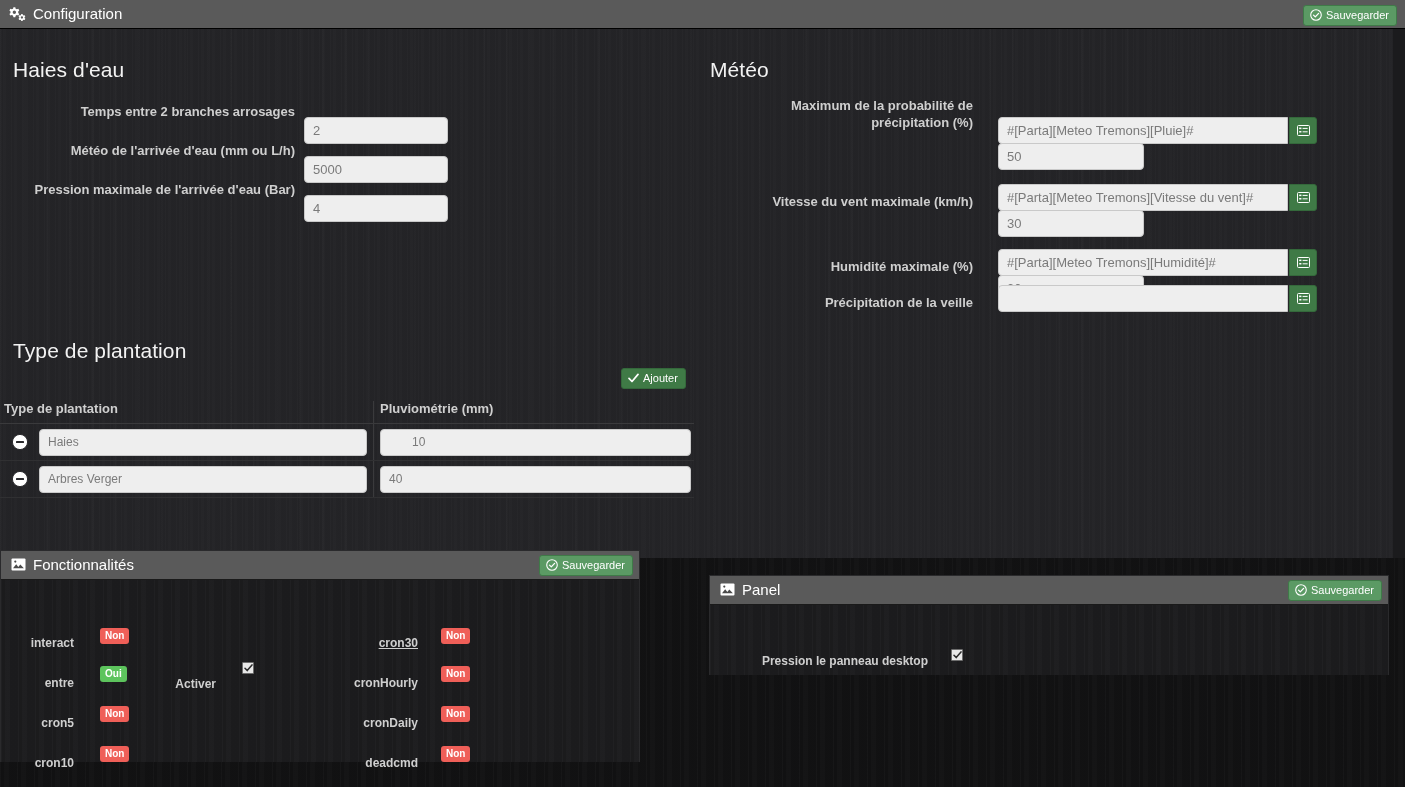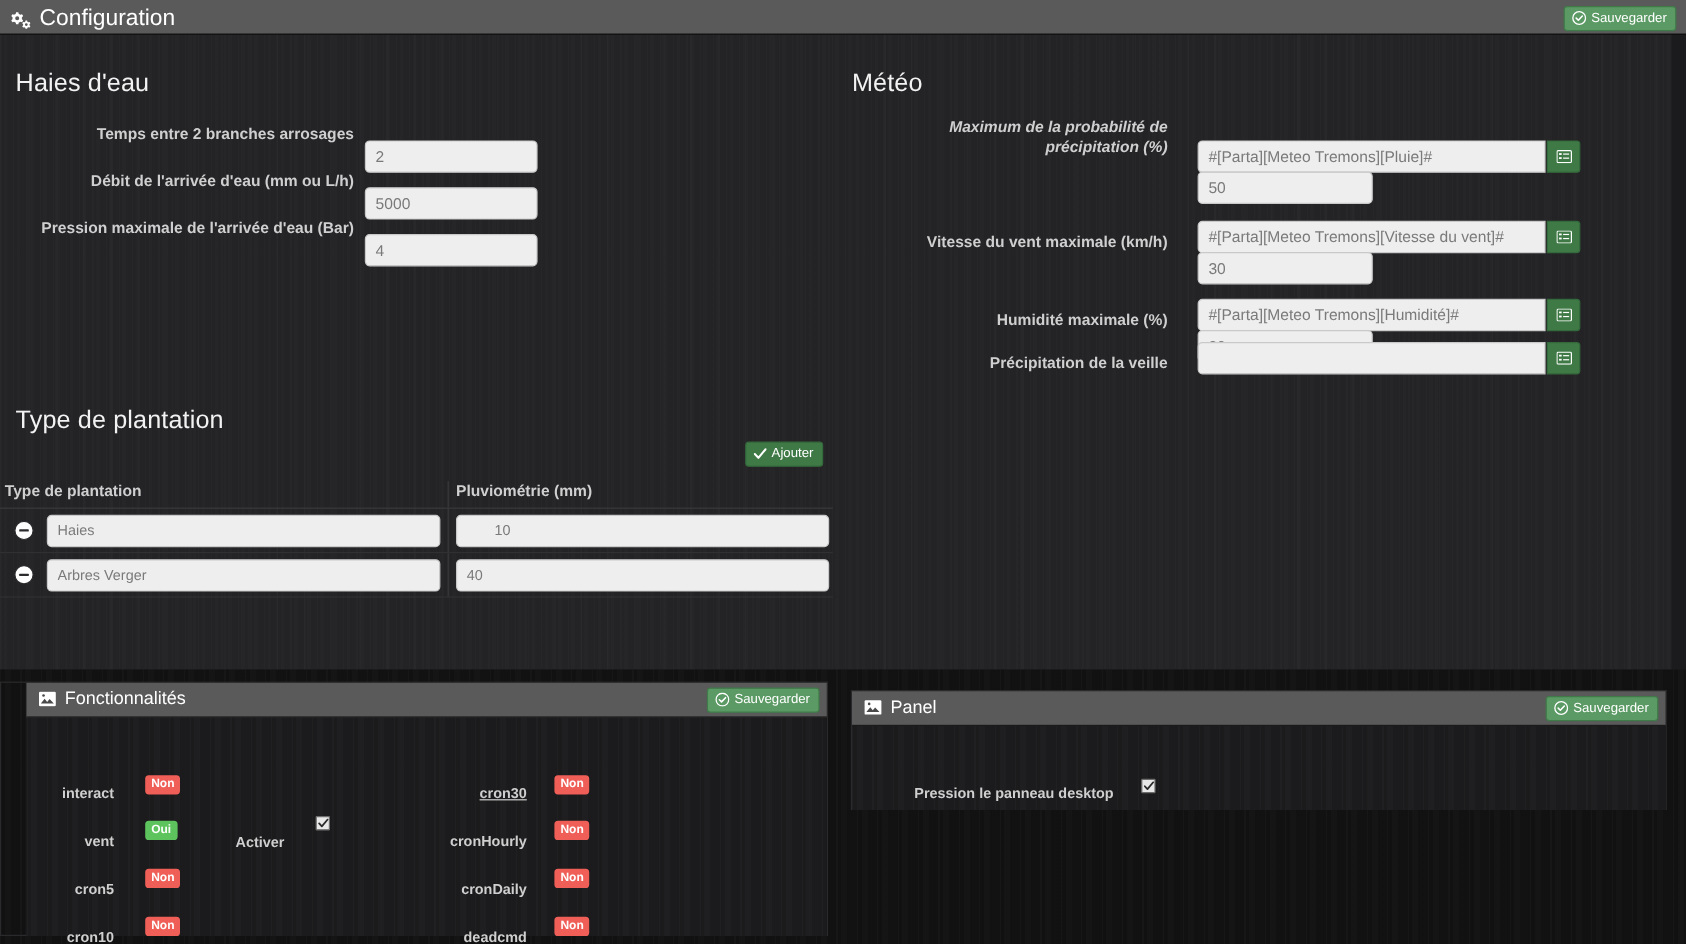--- a/index.html
+++ b/index.html
@@ -36,21 +36,21 @@
 
   
   #topbar{
     position:absolute;left:0;top:0;width:1405px;height:29px;
     background:#5a5a5a;
     border-bottom:1px solid #000;
     box-sizing:border-box;
   }
   #topbar .ttl{
     position:absolute;left:9px;top:5px;
-    font-size:19px;color:#fff;font-weight:400;
+    font-size:15px;color:#fff;font-weight:400;
     display:flex;align-items:center;gap:7px;
   }
   .svgicon{display:inline-block;vertical-align:middle;line-height:0;}
 
   .btn-save{
     position:absolute;
     background:#5b9a64;
     border:1px solid #3f7a48;
     border-radius:3px;
     color:#fff;
@@ -213,29 +213,29 @@
   </div>
 </div>
 
 <div id="mainpanel" class="tex">
 
   <h3 id="sect-source" class="sect">Haies d'eau</h3>
 
   <div class="flabel" style="left:13px;top:74px;width:282px;">Temps entre 2 branches arrosages</div>
   <input class="fin" style="left: 304px; top: 88px; width: 144px;" value="2">
 
-  <div class="flabel" style="left:13px;top:113px;width:282px;">Débit de l'arrivée d'eau (mm ou L/h)</div>
+  <div class="flabel" style="left:13px;top:113px;width:282px;">Météo de l'arrivée d'eau (mm ou L/h)</div>
   <input class="fin" style="left: 304px; top: 127px; width: 144px;" value="5000">
 
   <div class="flabel" style="left:13px;top:152px;width:282px;">Pression maximale de l'arrivée d'eau (Bar)</div>
   <input class="fin" style="left: 304px; top: 166px; width: 144px;" value="4">
 
   <h3 id="sect-meteo" class="sect">Météo</h3>
 
-  <div class="flabel" style="left:710px;top:68px;width:263px;font-style:italic;">Maximum de la probabilité de précipitation (%)</div>
+  <div class="flabel" style="left:710px;top:68px;width:263px;">Maximum de la probabilité de précipitation (%)</div>
   <input class="fin" style="left: 998px; top: 88px; width: 290px; border-radius: 4px 0px 0px 4px;" value="#[Parta][Meteo Tremons][Pluie]#">
   <div class="ibtn" style="left:1289px;top:88px;">
     <span class="svgicon">
       <svg width="13" height="11" viewBox="0 0 13 11">
           <rect x=".5" y=".5" width="12" height="10" rx="1" fill="none" stroke="#fff" stroke-width="1"></rect>
           <rect x="2.2" y="2.6" width="2.2" height="1.5" fill="#fff"></rect>
           <rect x="5.6" y="2.9" width="5" height="1" fill="#fff"></rect>
           <rect x="2.2" y="6" width="2.2" height="1.5" fill="#fff"></rect>
           <rect x="5.6" y="6.3" width="5" height="1" fill="#fff"></rect>
         </svg>
@@ -334,21 +334,21 @@
       </div>
       <div class="c2">
         <input class="tin" style="width: 311px;" value="40">
       </div>
     </div>
   </div>
 </div>
 
 <div class="tex-dark" style="position:absolute;left:0;top:558px;width:1405px;height:229px;"></div>
 
-<div class="box" id="fnbox" style="left:0px;top:568px;width:690px;height:212px;padding-left:21px;">
+<div class="box" id="fnbox" style="left:0px;top:550px;width:640px;height:212px;">
   <div class="box-head">
     <div class="bt">
       <span class="svgicon">
         <svg width="15" height="13" viewBox="0 0 15 13">
             <rect x=".5" y=".5" width="14" height="12" rx="1" fill="#fff"></rect>
             <path d="M2 10.3l3.2-4 2.1 2.6 2-2.3 3.6 3.7z" fill="#4a4a4a"></path>
             <circle cx="4.3" cy="3.6" r="1.1" fill="#4a4a4a"></circle>
           </svg>
       </span>
       <span>Fonctionnalités</span>
@@ -361,21 +361,21 @@
           </svg>
       </span>
       <span>Sauvegarder</span>
     </div>
   </div>
   <div class="box-body tex-dark" style="height:182px;background-color:#1c1c1e;">
 
     <div class="fn-label" style="left:0px;top:56px;width:73px;">interact</div>
     <span class="badge" style="left:99px;top:48px;background:#ef5f58;">Non</span>
 
-    <div class="fn-label" style="left:0px;top:96px;width:73px;">vent</div>
+    <div class="fn-label" style="left:0px;top:96px;width:73px;">entre</div>
     <span class="badge" style="left:99px;top:86px;background:#5dc45d;">Oui</span>
 
     <div class="fn-label" style="left:0px;top:136px;width:73px;">cron5</div>
     <span class="badge" style="left:99px;top:126px;background:#ef5f58;">Non</span>
 
     <div class="fn-label" style="left:0px;top:176px;width:73px;">cron10</div>
     <span class="badge" style="left:99px;top:166px;background:#ef5f58;">Non</span>
 
     <div class="fn-label" style="left:140px;top:97px;width:75px;">Activer</div>
     <span class="chk" style="left:241px;top:82px;">

